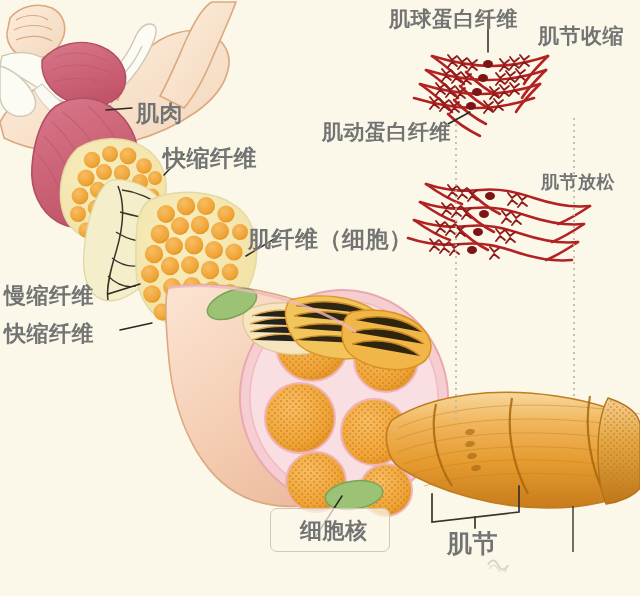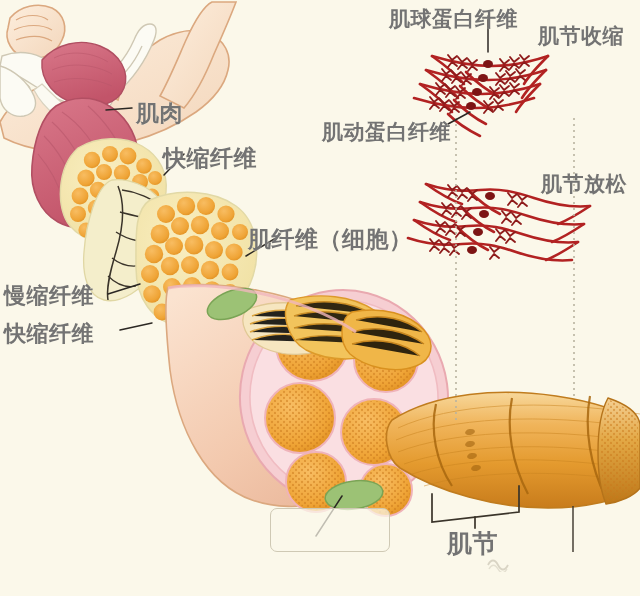--- a/index.html
+++ b/index.html
@@ -24,21 +24,21 @@
     text-shadow:0 0 1px rgba(251,248,234,.9);
   }
   .l-muscle{left:136px;top:98px;font-size:23px;}
   .l-fascicle{left:163px;top:143px;font-size:23px;}
   .l-fiber{left:248px;top:224px;font-size:23px;}
   .l-slow{left:4px;top:281px;font-size:22px;}
   .l-fast{left:4px;top:319px;font-size:22px;}
   .l-myosin{left:389px;top:5px;font-size:21px;}
   .l-contract{left:538px;top:22px;font-size:21px;}
   .l-actin{left:322px;top:118px;font-size:21px;font-family:Liberation Serif, serif;}
-  .l-relax{left:541px;top:170px;font-size:21px;}
+  .l-relax{left:541px;top:170px;font-size:18px;}
   .l-nucleus{left:300px;top:516px;font-size:22px;}
   .l-sarcomere{left:447px;top:527px;font-size:25px;}
   .l-myofibril{left:535px;top:553px;font-size:20px;color:#6b6558;opacity:.92;}
 
   .nucbox{
     position:absolute;left:270px;top:508px;width:118px;height:42px;
     border:1.6px solid #cfc9b4;border-radius:7px;background:rgba(251,248,234,.72);
   }
   .wm{
     position:absolute;left:486px;top:556px;width:28px;height:16px;opacity:.5;
@@ -443,20 +443,21 @@
   <div class="lbl l-fascicle">快缩纤维</div>
   <div class="lbl l-fiber">肌纤维（细胞）</div>
   <div class="lbl l-slow">慢缩纤维</div>
   <div class="lbl l-fast">快缩纤维</div>
   <div class="lbl l-myosin">肌球蛋白纤维</div>
   <div class="lbl l-contract">肌节收缩</div>
   <div class="lbl l-actin">肌动蛋白纤维</div>
   <div class="lbl l-relax">肌节放松</div>
 
   <div class="nucbox"></div>
+  <div class="lbl l-nucleus">细胞核</div>
   <div class="lbl l-sarcomere">肌节</div>
 
   <svg class="wm" viewBox="0 0 28 16">
     <path d="M2,9 C5,3 9,3 12,9 C15,15 19,15 22,9" fill="none" stroke="#b8b2a0" stroke-width="1.8"></path>
     <path d="M3,13 C6,8 9,8 12,13 C15,18 18,18 21,13" fill="none" stroke="#b8b2a0" stroke-width="1.4" opacity=".7"></path>
   </svg>
 
 </div>
 
 </body></html>

